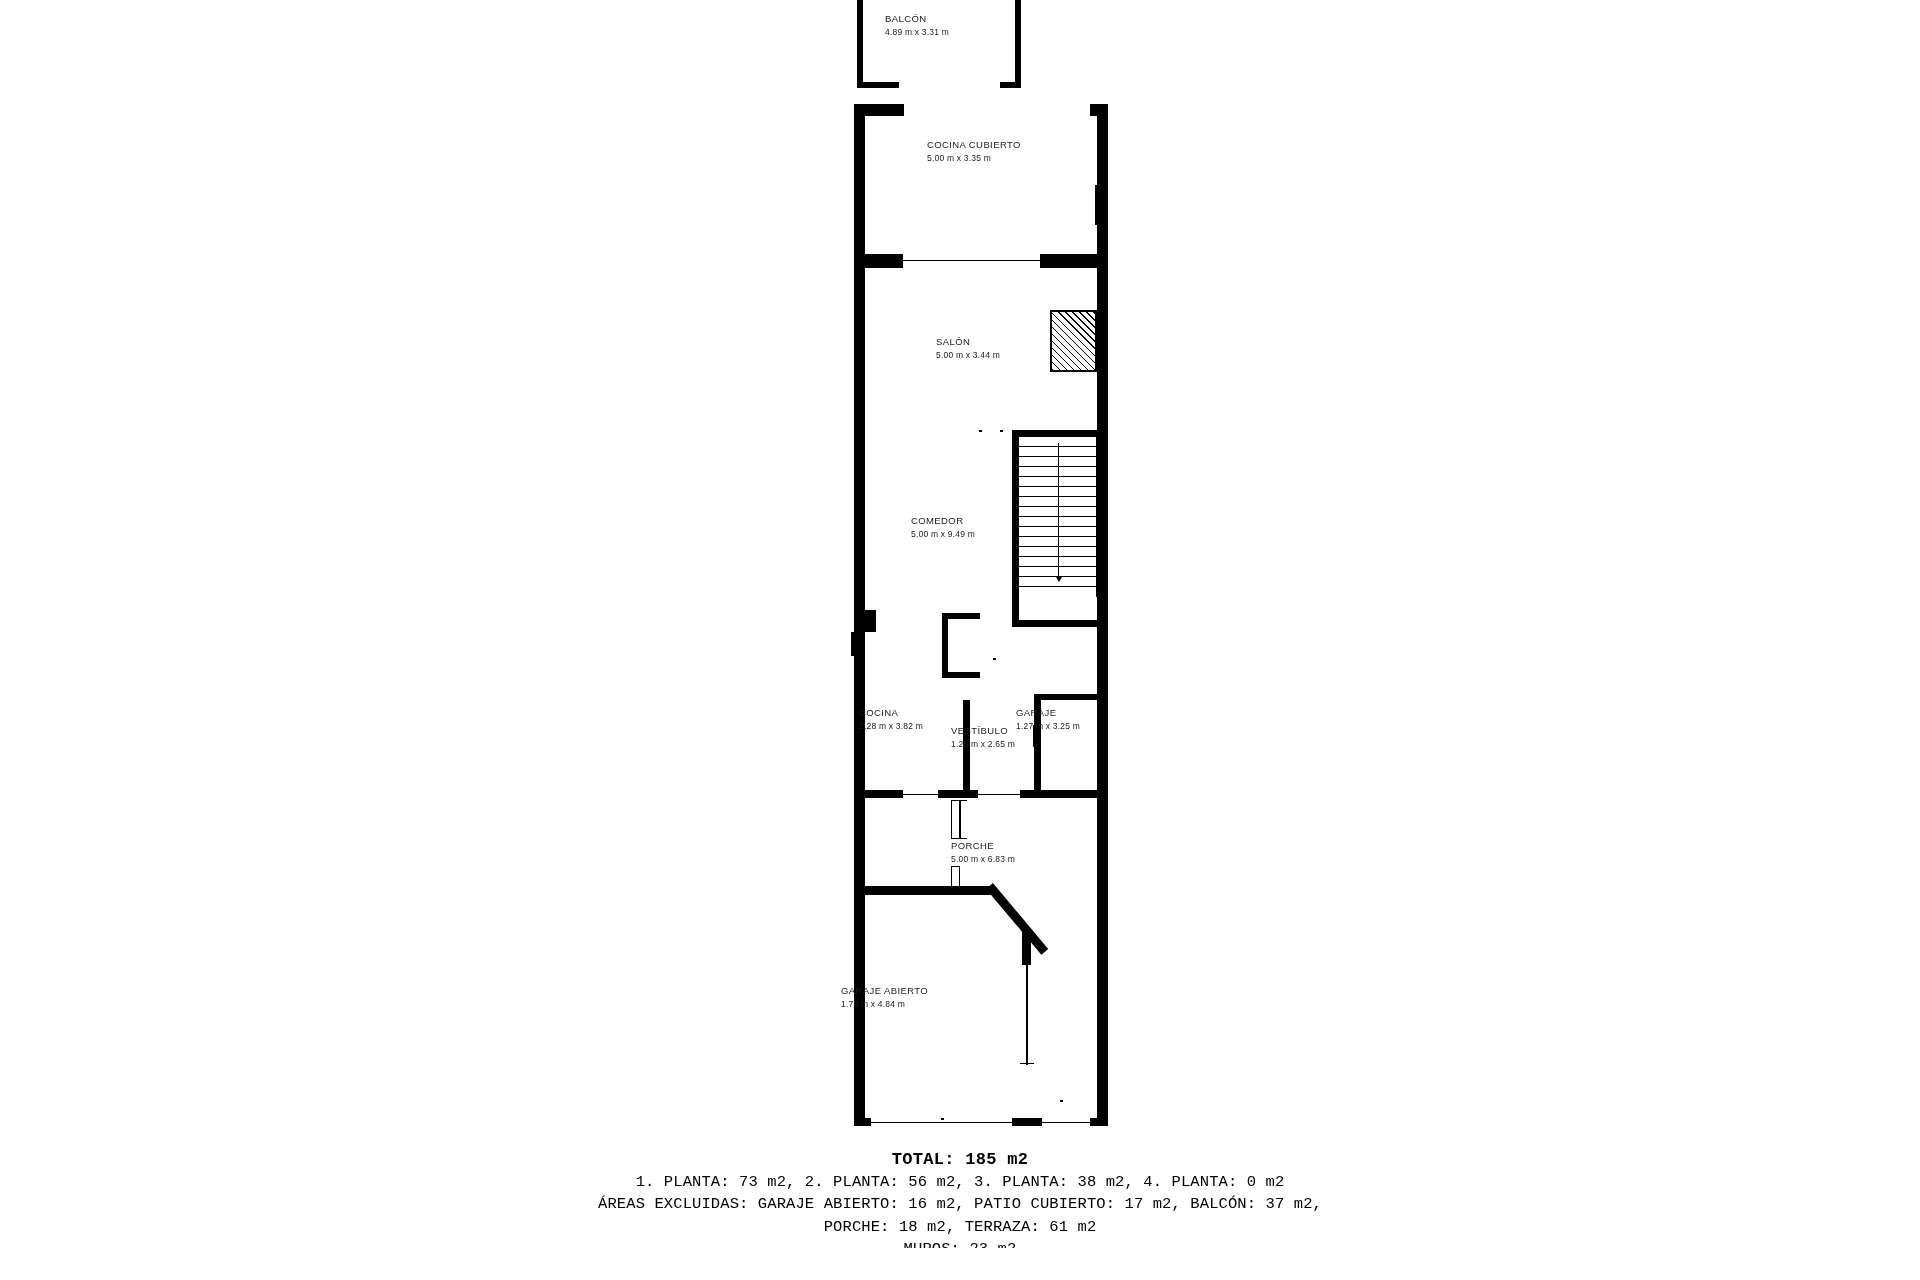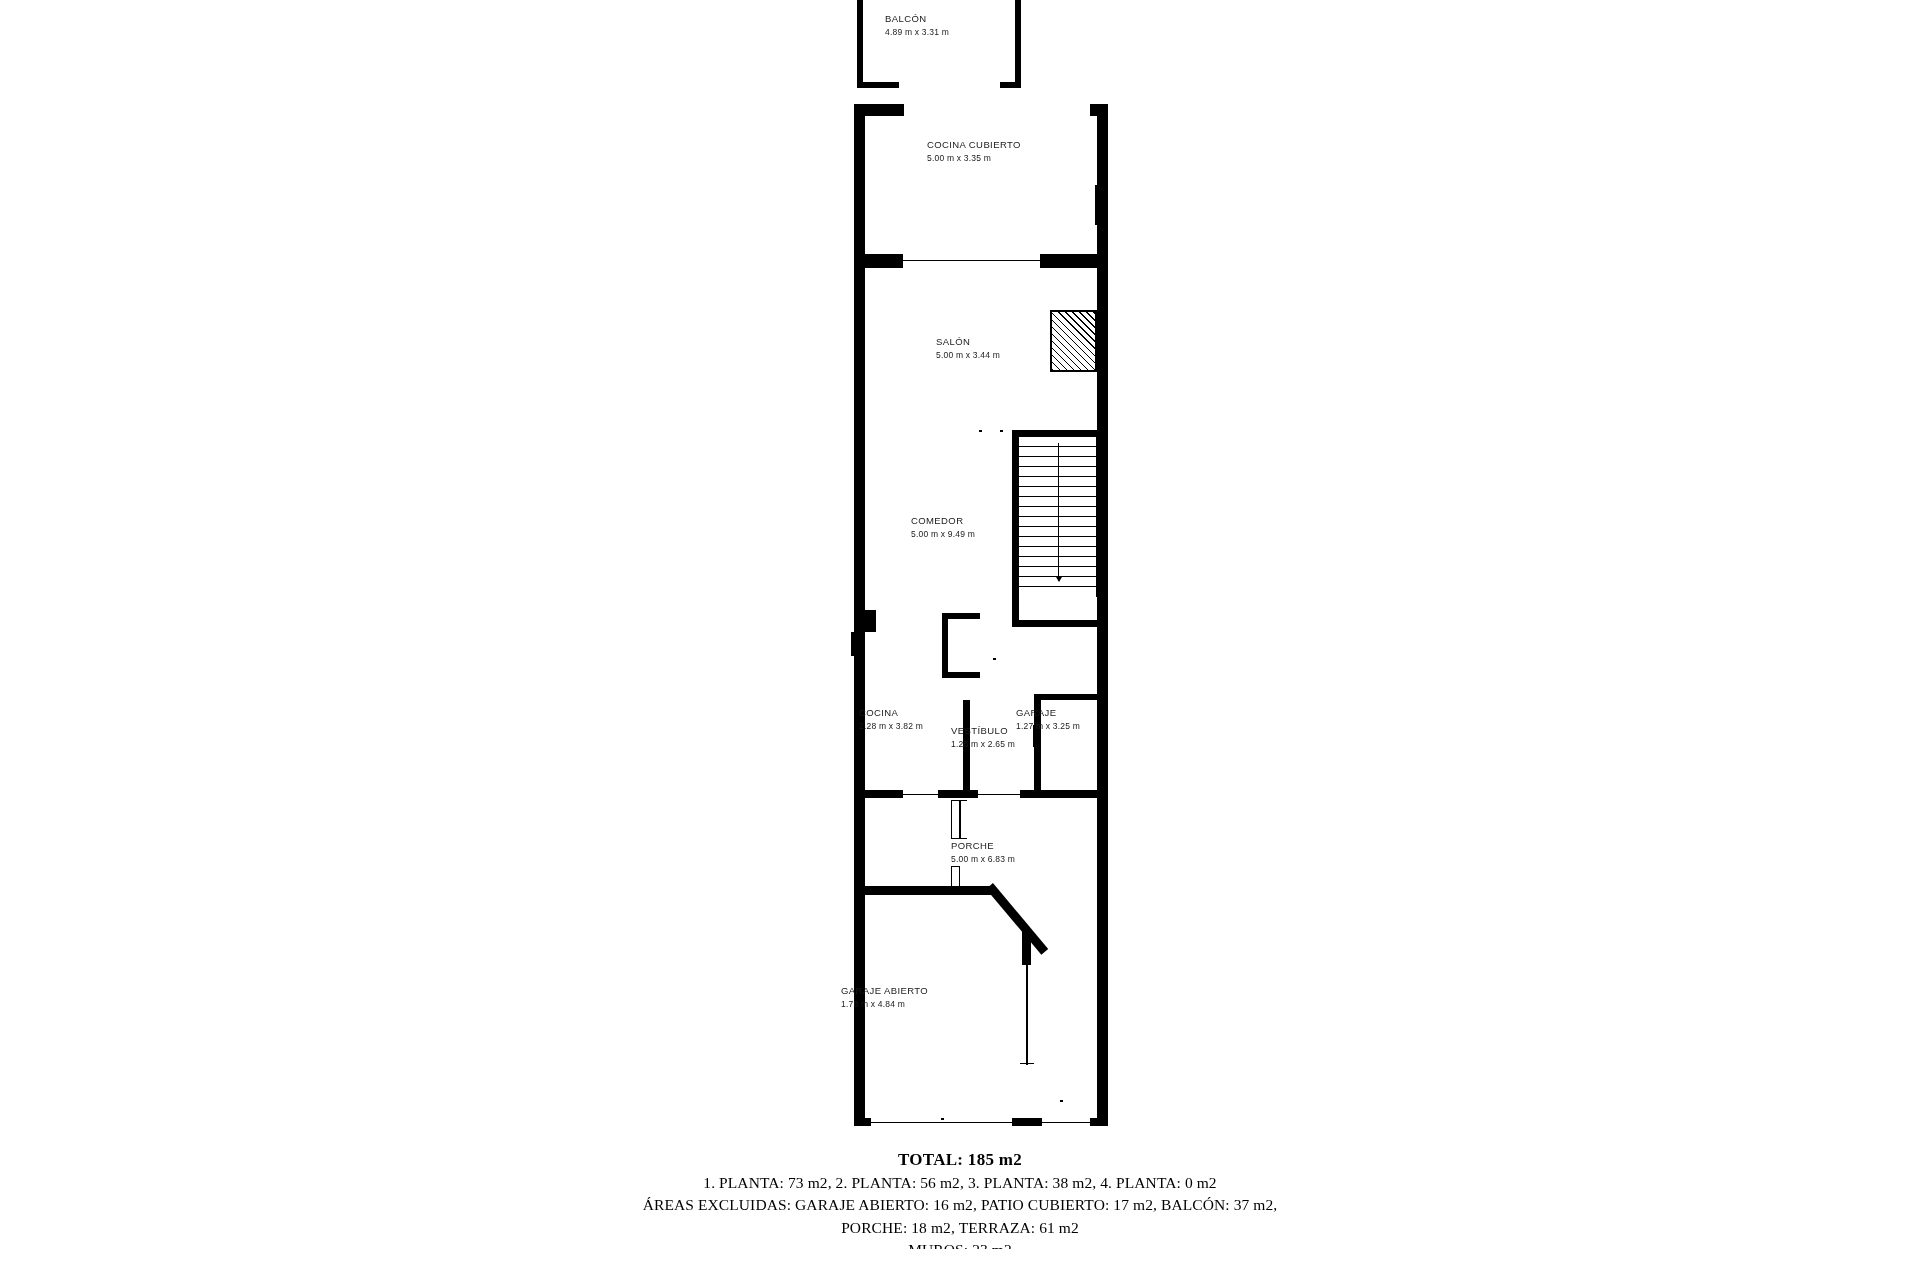--- a/index.html
+++ b/index.html
@@ -107,21 +107,21 @@
     background: #000;
   }
 
   
   #summary {
     position: absolute;
     left: 0;
     top: 1150px;
     width: 1920px;
     text-align: center;
-    font-family: Liberation Serif, serif;
+    font-family: Liberation Mono, monospace;
   }
   #summary .total {
     font-size: 17px;
     font-weight: bold;
     letter-spacing: 0.3px;
     margin-bottom: 2px;
   }
   #summary .line {
     font-size: 15.5px;
     letter-spacing: 0.1px;

